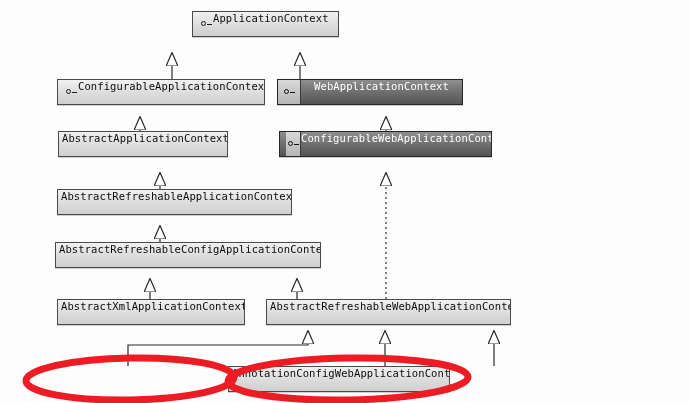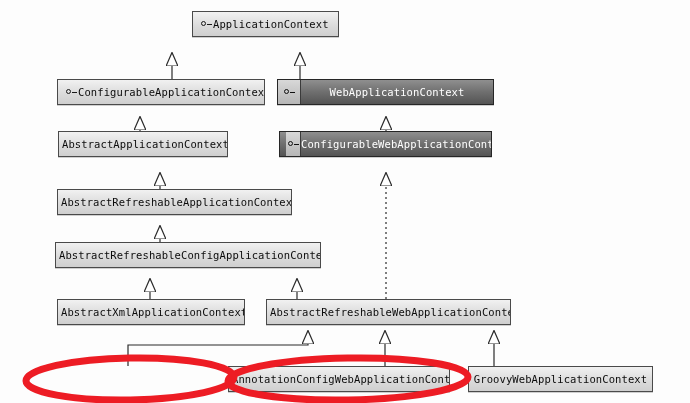--- a/index.html
+++ b/index.html
@@ -23,21 +23,20 @@
     height: 403px;
     z-index: 1;
   }
   
   .node {
     position: absolute;
     z-index: 2;
     box-sizing: border-box;
     border: 1px solid #4a4a4a;
     display: flex;
-    align-items: center;
     height: 26px;
     background: linear-gradient(180deg, #f1f1f1 0%, #dcdcdc 55%, #cfcfcf 100%);
     box-shadow: 0 1px 0 rgba(0,0,0,0.18);
   }
   .node .nlabel {
     flex: 1;
     text-align: center;
     font-size: 10.5px;
     letter-spacing: 0.1px;
     color: #0b0b0b;
@@ -156,21 +155,21 @@
     <span class="nlabel">ApplicationContext</span>
   </div>
 
   <div class="node iface-inline" style="left:57px; top:79px; width:208px;">
     <span class="iface-cell">
         <i class="iface-glyph"></i>
       </span>
     <span class="nlabel">ConfigurableApplicationContext</span>
   </div>
 
-  <div class="node dark" style="left:277px; top:79px; width:217px;">
+  <div class="node dark" style="left:277px; top:79px; width:186px;">
     <span class="iface-cell">
         <i class="iface-glyph"></i>
       </span>
     <span class="nlabel">WebApplicationContext</span>
   </div>
 
   <div class="node" style="left:58px; top:131px; width:170px;">
     <span class="nlabel">AbstractApplicationContext</span>
   </div>
 
@@ -195,22 +194,19 @@
 
   <div class="node" style="left:266px; top:299px; width:245px;">
     <span class="nlabel">AbstractRefreshableWebApplicationContext</span>
   </div>
 
 
   <div class="node" style="left:228px; top:366px; width:222px;">
     <span class="nlabel">AnnotationConfigWebApplicationContext</span>
   </div>
 
-  <div class="node" style="left:468px; top:366px; width:185px;">
-    <span class="nlabel">GroovyWebApplicationContext</span>
-  </div>
 
   <svg id="annot-layer" viewBox="0 0 690 403" width="690" height="403">
     <ellipse cx="130" cy="379" rx="104" ry="21" fill="none" stroke="#ed1c24" stroke-width="7" stroke-linecap="round" transform="rotate(-1 130 379)"></ellipse>
     <ellipse cx="348" cy="379" rx="120" ry="21" fill="none" stroke="#ed1c24" stroke-width="7" stroke-linecap="round" transform="rotate(-1 348 379)"></ellipse>
   </svg>
 
 </div>
 
 </body></html>

